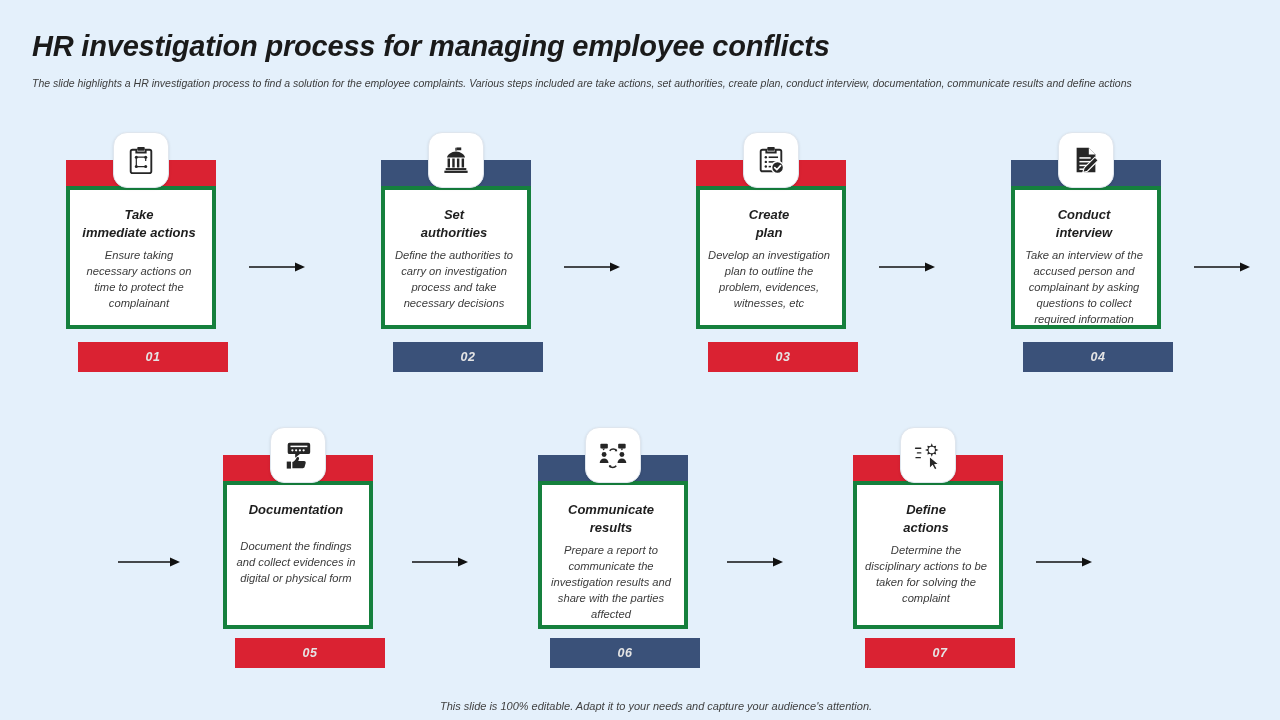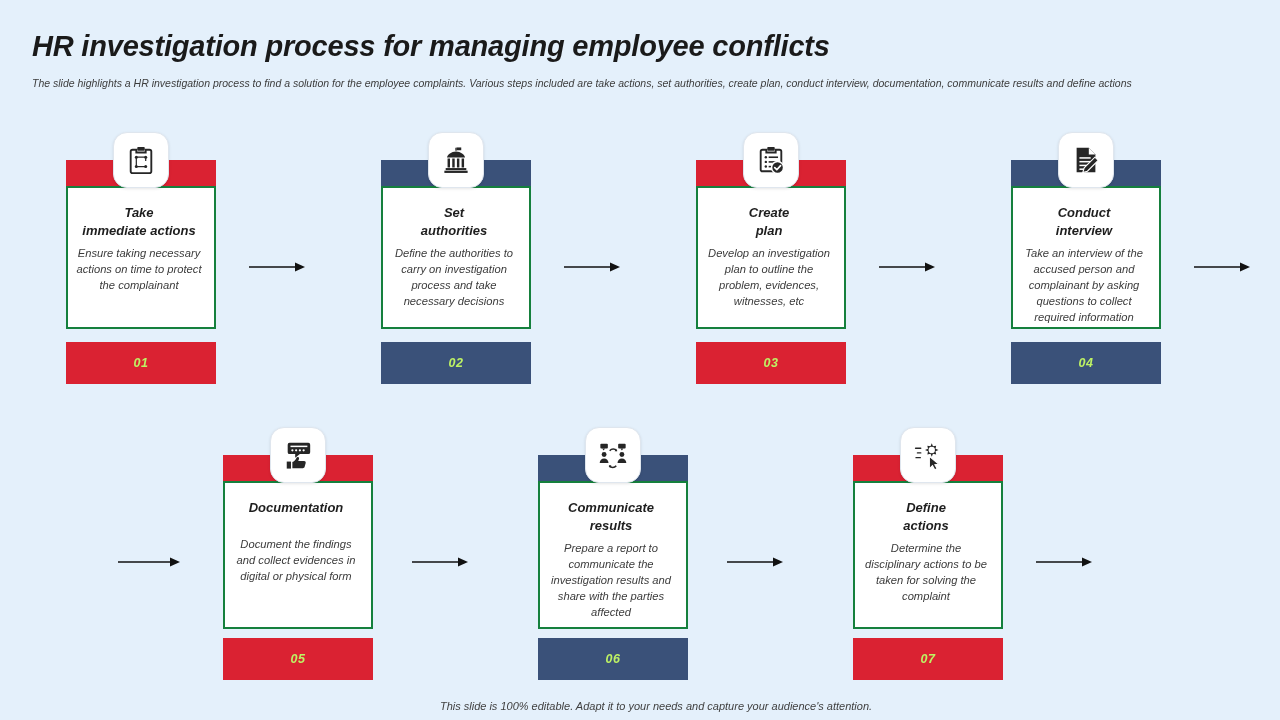--- a/index.html
+++ b/index.html
@@ -40,39 +40,39 @@
     box-shadow: 0 1px 3px rgba(0,0,0,0.10);
     display: flex; align-items: center; justify-content: center;
     z-index: 4;
   }
   .icon-badge svg { display: block; }
 
   .panel {
     position: absolute; left: 0; top: 26px;
     width: 100%;
     background: #ffffff;
-    border: 2px solid #15803d;
+    border: 4px solid #15803d;
     padding: 16px 12px 14px 8px;
     text-align: center;
     z-index: 3;
   }
   .panel .hd {
     font-size: 13px; font-weight: bold; color: #1e1e1e;
     line-height: 1.38; margin-bottom: 6px;
   }
   .panel .bd {
     font-size: 11.2px; color: #3b3b3b; line-height: 1.42;
   }
   .panel.single .hd { margin-bottom: 20px; }
 
   .numbar {
-    position: absolute; left: 0;
-    width: 100%; height: 42px;
+    position: absolute; left: 12px;
+    width: 100%; height: 30px;
     display: flex; align-items: center; justify-content: center;
-    color: #bef264; font-size: 12.5px; font-weight: bold; letter-spacing: 0.6px;
+    color: #e5e5e5; font-size: 12.5px; font-weight: bold; letter-spacing: 0.6px;
   }
   .numbar.red  { background: #da2232; }
   .numbar.navy { background: #3a5179; }
 
   
   .arrow { position: absolute; height: 12px; }
   .arrow svg { display: block; }
 
   
   .footer {

